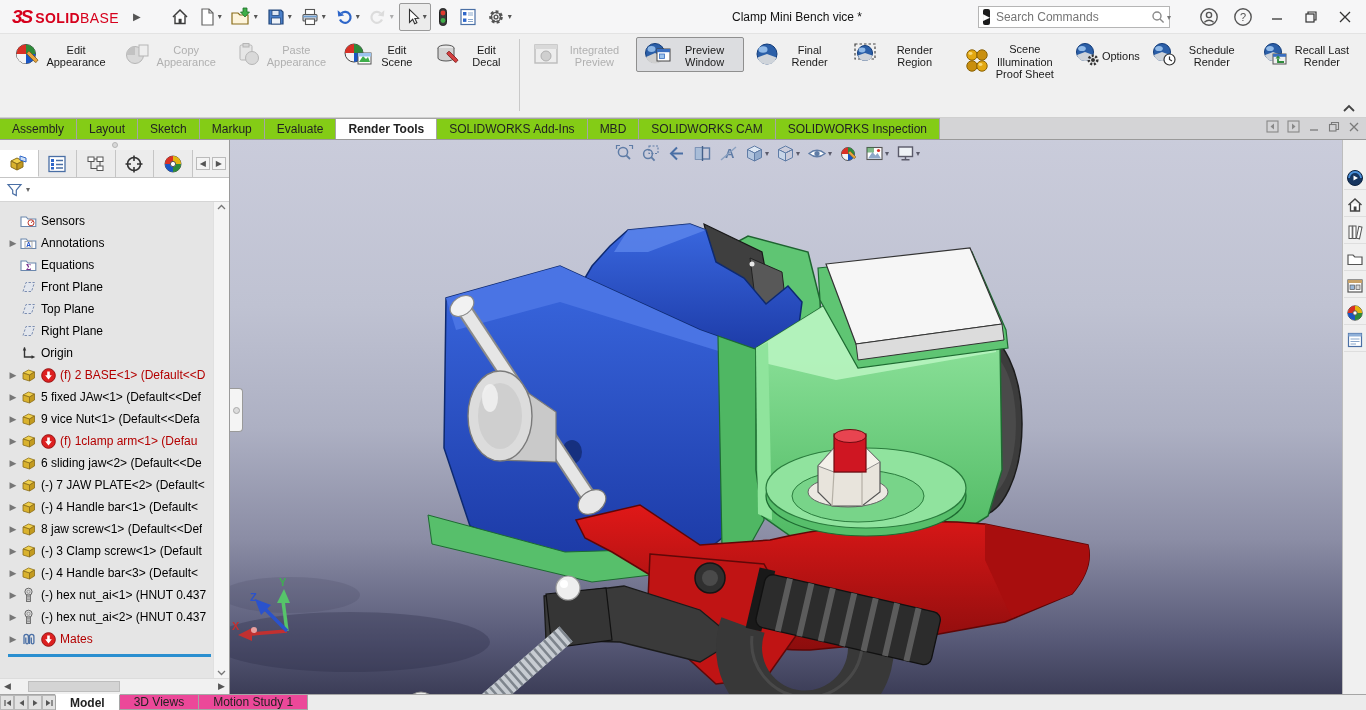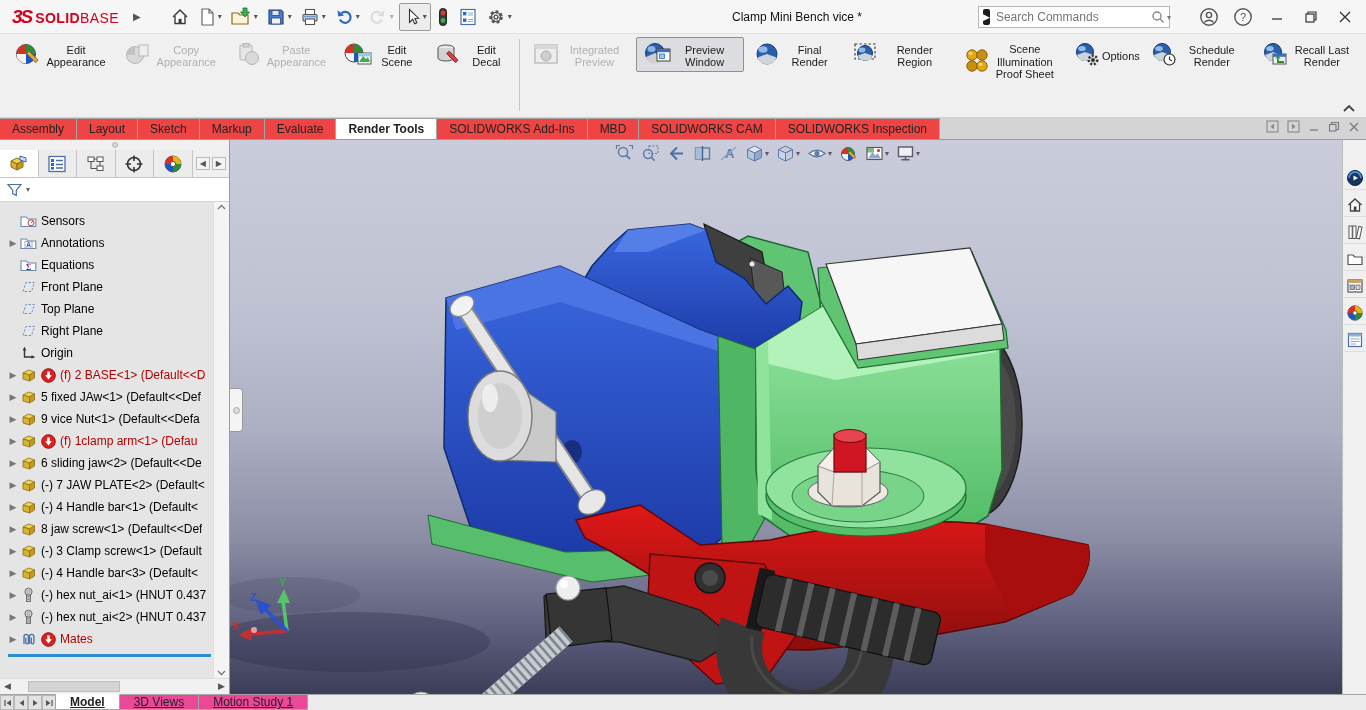--- a/index.html
+++ b/index.html
@@ -24,21 +24,21 @@
 .tb-ic{width:30px;height:26px;display:flex;align-items:center;justify-content:center;cursor:pointer;}
 .ribbon{height:84px;background:#f0f0f0;border-bottom:1px solid #d0d0d0;position:relative;display:flex;align-items:flex-start;padding:3px 4px 0 6px;}
 .rbtn{display:flex;flex-direction:row;align-items:center;padding:3px 5px 2px;margin:0 1px;border:1px solid transparent;border-radius:2px;cursor:pointer;min-width:44px;}
 .rbtn .ric{height:28px;display:flex;align-items:center;justify-content:center;}
 .rbtn .rlb{font-size:11px;line-height:12.5px;text-align:center;color:#1a1a1a;max-width:74px;margin-top:2px;}
 .rbtn.dis .rlb{color:#b0b0b0;}
 .rbtn.active{background:#dcdde0;border:1px solid #8f8f8f;}
 .rsep{width:1px;background:#c9c9c9;height:72px;margin:2px 4px;}
 .rib-collapse{position:absolute;right:10px;bottom:4px;cursor:pointer;}
 .tabrow{height:22px;background:#d4d4d6;display:flex;align-items:stretch;position:relative;border-bottom:1px solid #9a9a9a;}
-.rtab{padding:3px 12px 0;border:1px solid #a5a5a5;border-bottom:none;background:#ef4444;color:#222;font-size:12px;white-space:nowrap;cursor:pointer;margin-left:-1px;}
+.rtab{padding:3px 12px 0;border:1px solid #a5a5a5;border-bottom:none;background:#84cc16;color:#222;font-size:12px;white-space:nowrap;cursor:pointer;margin-left:-1px;}
 .rtab.active{background:#fff;font-weight:bold;position:relative;z-index:2;}
 .tabrow-right{position:absolute;right:6px;top:2px;display:flex;gap:8px;align-items:center;}
 .main{height:554px;display:flex;position:relative;}
 .panel{width:230px;background:#fff;border-right:1px solid #9a9a9a;position:relative;display:flex;flex-direction:column;}
 .panel-grip{height:10px;background:#f0f0f0;display:flex;align-items:center;justify-content:center;}
 .panel-grip .dot{width:6px;height:6px;border-radius:50%;background:#d8d8d8;border:1px solid #b5b5b5;}
 .ptabs{height:28px;display:flex;align-items:stretch;background:#f0f0f0;border-bottom:1px solid #c5c5c5;}
 .ptab{width:39px;display:flex;align-items:center;justify-content:center;border-right:1px solid #c5c5c5;cursor:pointer;background:#ececec;}
 .ptab.active{background:#fff;border-bottom:1px solid #fff;}
 .ptab-arrows{display:flex;align-items:center;gap:2px;padding:0 3px;}
@@ -1068,18 +1068,18 @@
           <path d="M1 1 L5.5 4 L1 7 Z" fill="#555"></path>
         </svg>
       </span>
     <span>
         <svg width="9" height="8" viewBox="0 0 9 8">
           <path d="M1 1 L5.5 4 L1 7 Z" fill="#555"></path>
           <path d="M7 1 V7" stroke="#555" stroke-width="1.2"></path>
         </svg>
       </span>
   </div>
-  <div style="display:flex;align-items:flex-end;text-decoration:underline;" id="btabs">
+  <div style="display:flex;align-items:center;" id="btabs">
       <div class="btab active">Model</div>
       <div class="btab">3D Views</div>
       <div class="btab">Motion Study 1</div>
     </div>
 </div>
 
 </body></html>

